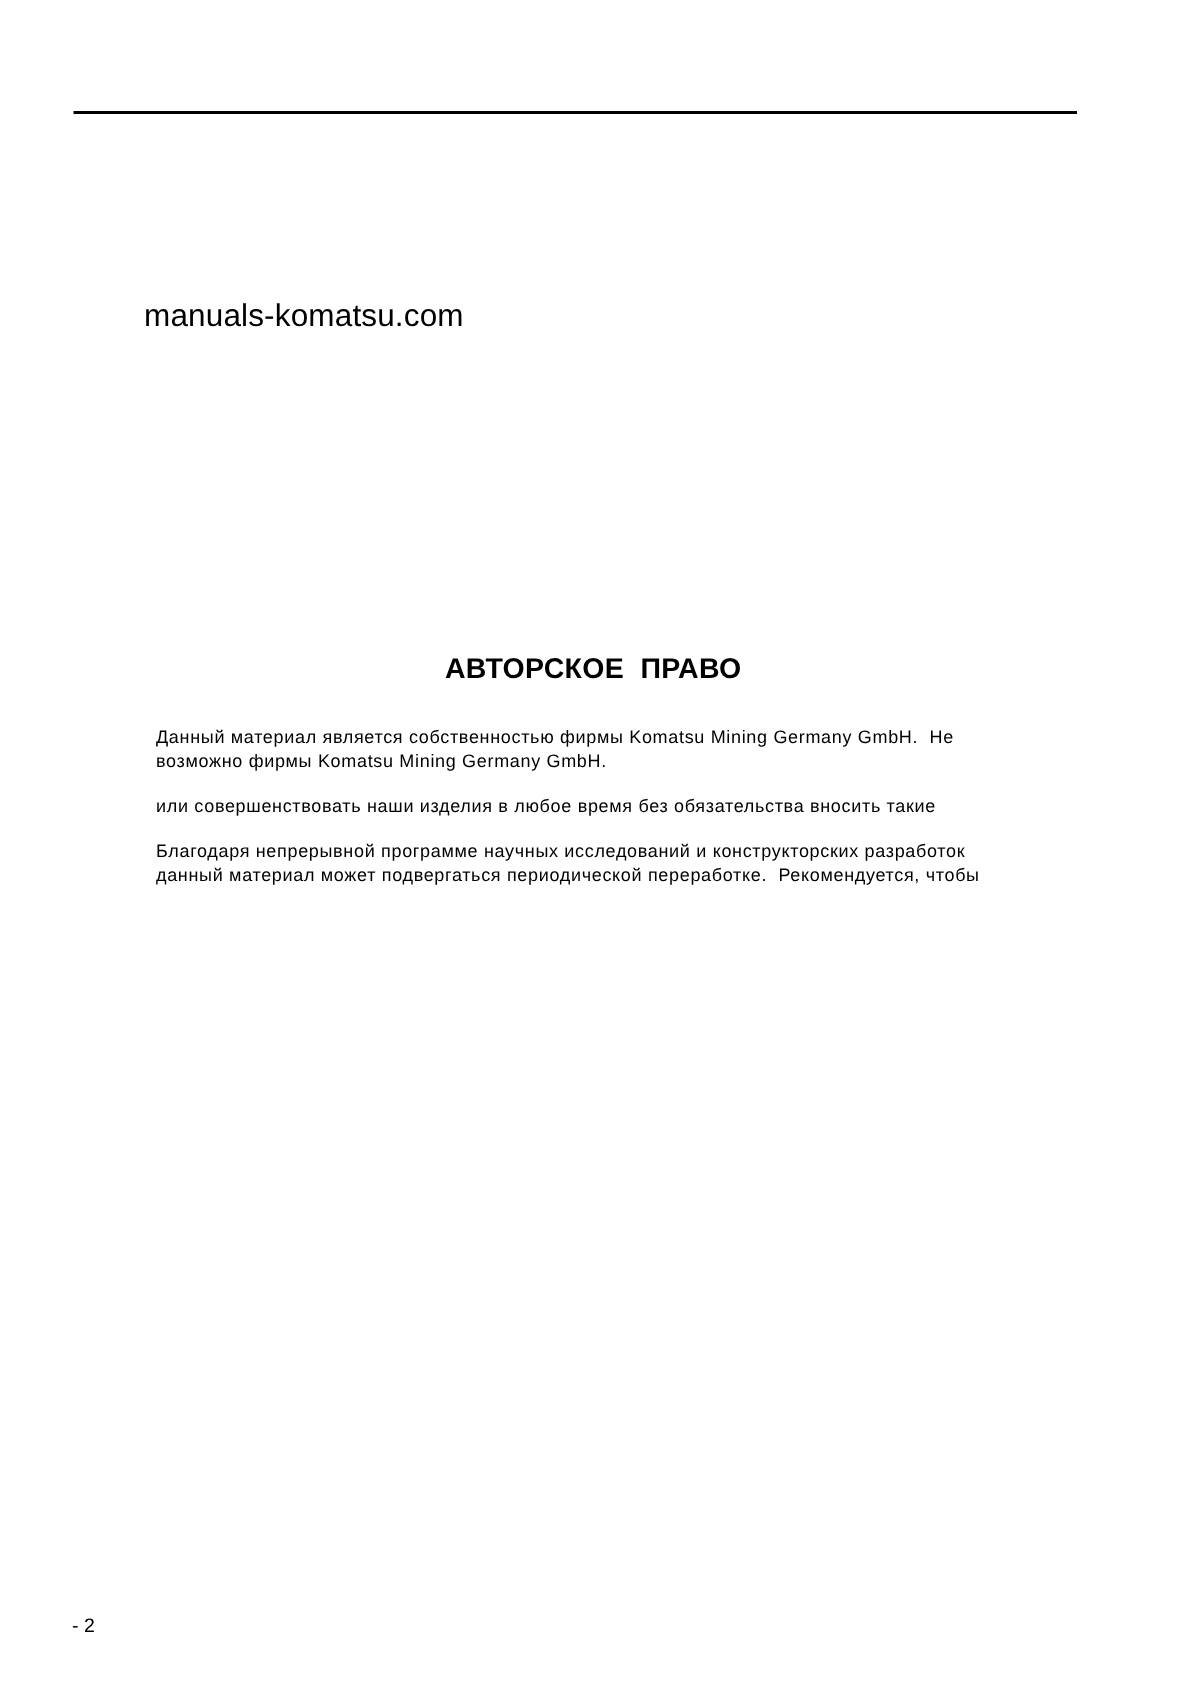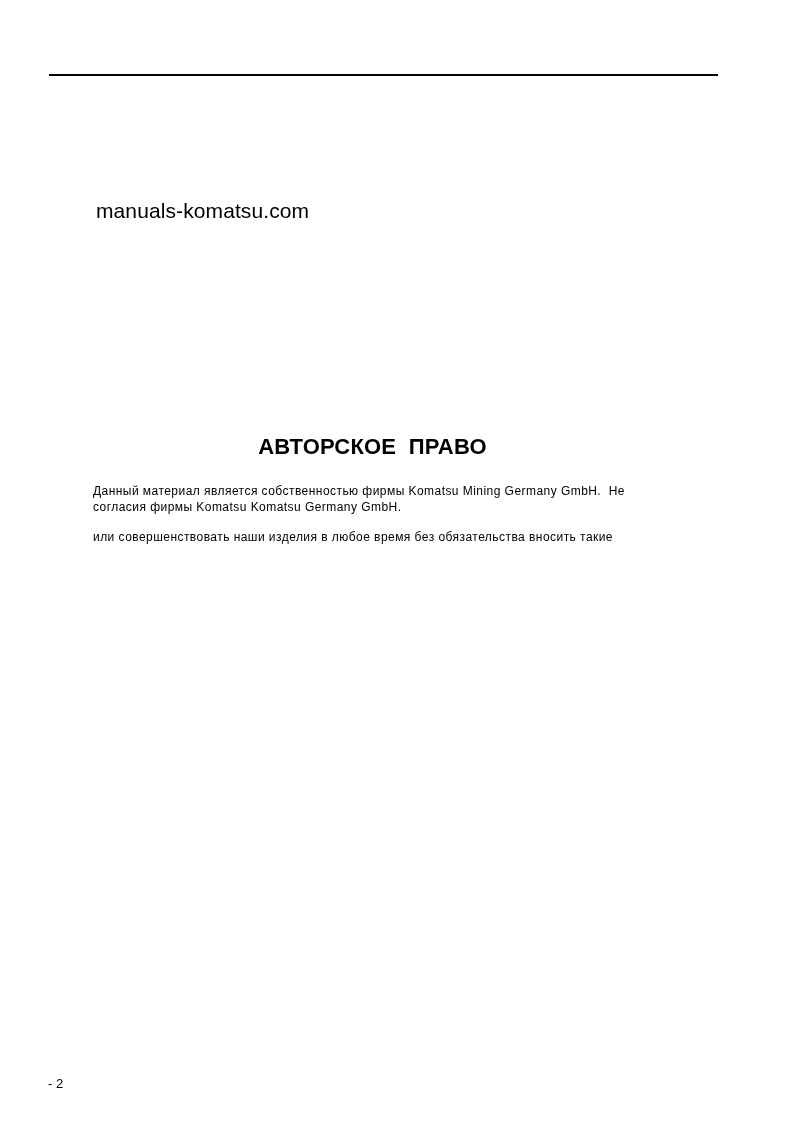--- a/index.html
+++ b/index.html
@@ -32,34 +32,35 @@
       letter-spacing: 0.1px;
       white-space: nowrap;
       margin-top: 36px;
     }
     .section-title {
       position: absolute;
       left: 0;
       top: 435px;
       width: 745px;
       text-align: center;
-      font-size: 22px;
+      font-size: 19px;
       line-height: 24px;
       font-weight: bold;
       white-space: pre;
       letter-spacing: 0.2px;
+      padding-left: 23px;
     }
     .body-text {
       position: absolute;
       left: 92px;
       top: 483px;
       width: 600px;
     }
     .para {
-      margin: 0 0 14px 1px;
+      margin: 0 0 14px 12px;
       font-size: 12px;
       line-height: 16px;
     }
     .para .line {
       display: block;
       white-space: pre;
       letter-spacing: 0.45px;
     }
     .page-number {
       position: absolute;
@@ -75,22 +76,24 @@
 
 <div class="top-rule"></div>
 
 <div class="watermark">manuals-komatsu.com</div>
 
 <div class="section-title">АВТОРСКОЕ  ПРАВО</div>
 
 <div class="body-text">
   <p class="para">
     <span class="line">Данный материал является собственностью фирмы Komatsu Mining Germany GmbH.  Не</span>
-    <span class="line">согласия фирмы Komatsu Komatsu Germany GmbH.</span>
+    <span class="line">возможно фирмы Komatsu Mining Germany GmbH.</span>
   </p>
   <p class="para">
     <span class="line">или совершенствовать наши изделия в любое время без обязательства вносить такие</span>
   </p>
   <p class="para">
+    <span class="line">Благодаря непрерывной программе научных исследований и конструкторских разработок</span>
+    <span class="line">данный материал может подвергаться периодической переработке.  Рекомендуется, чтобы</span>
   </p>
 </div>
 
 <div class="page-number">- 2</div>
 
 </body></html>

